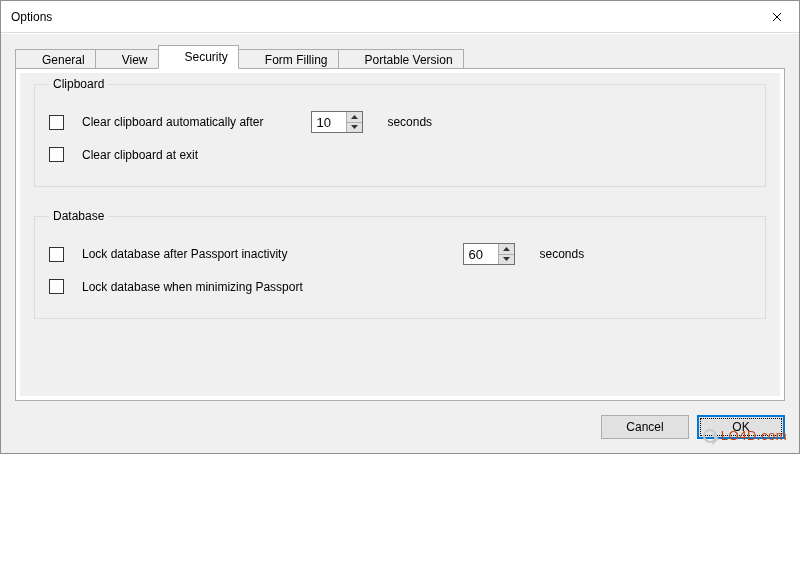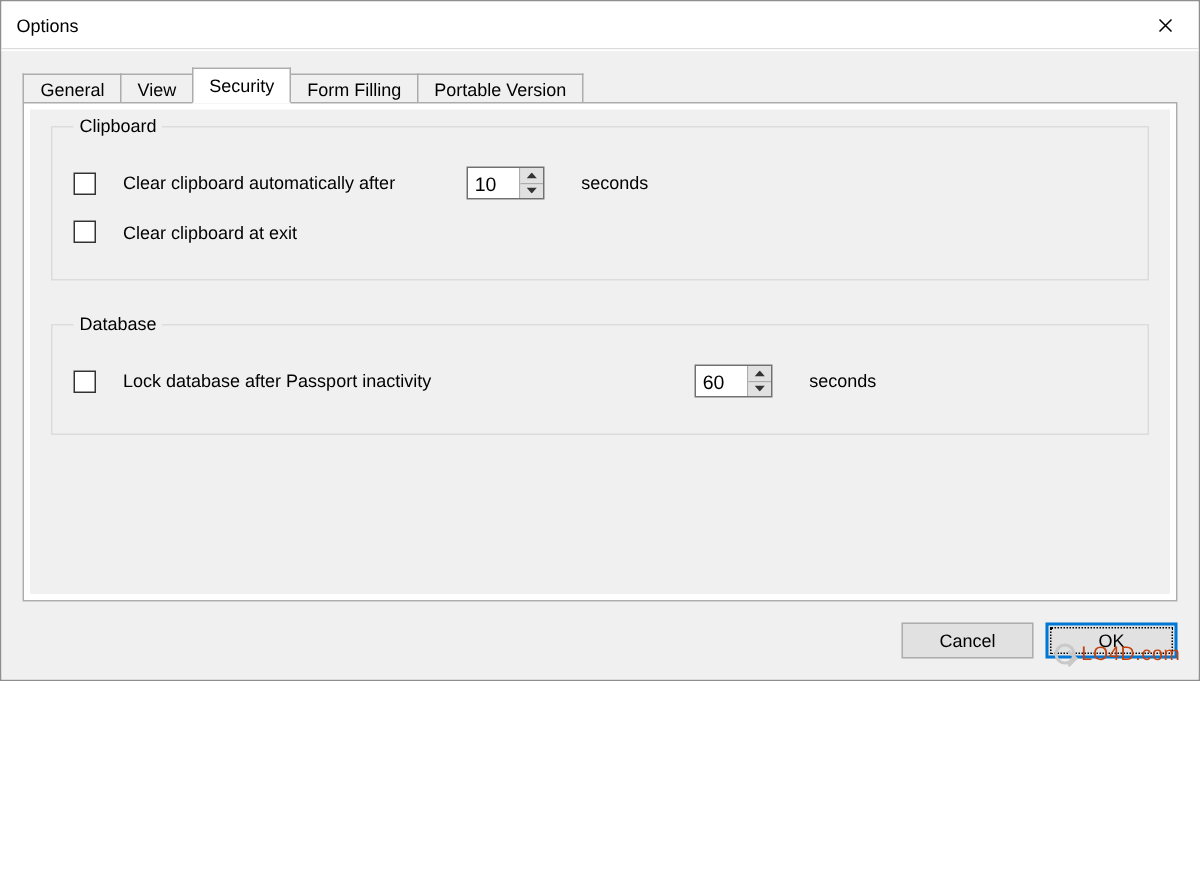--- a/index.html
+++ b/index.html
@@ -44,21 +44,21 @@
     position: absolute;
     top: 12px; left: 14px; right: 14px;
     height: 23px;
     display: flex;
     align-items: flex-end;
   }
   .tab {
     border: 1px solid #acacac;
     border-bottom: none;
     background: #f0f0f0;
-    padding: 3px 10px 3px 11px;
+    padding: 3px 10px 3px 26px;
     margin-right: 0;
     font-size: 12px;
     position: relative;
     top: 1px;
     cursor: pointer;
   }
   .tab + .tab { margin-left: -1px; }
   .tab.active {
     background: #fff;
     z-index: 2;
@@ -264,20 +264,24 @@
                 <button class="spin-btn">
                     <svg viewBox="0 0 7 4">
                       <path d="M0 0 L3.5 4 L7 0 Z" fill="#333"></path>
                     </svg>
                   </button>
               </div>
             </div>
             <span class="lbl suffix">seconds</span>
           </div>
 
+          <div class="row">
+            <div class="checkbox"></div>
+            <span class="lbl">Lock database when minimizing Passport</span>
+          </div>
         </fieldset>
 
       </div>
     </div>
 
     <div class="buttonbar">
       <button class="btn">Cancel</button>
       <button class="btn default">OK</button>
     </div>
 

